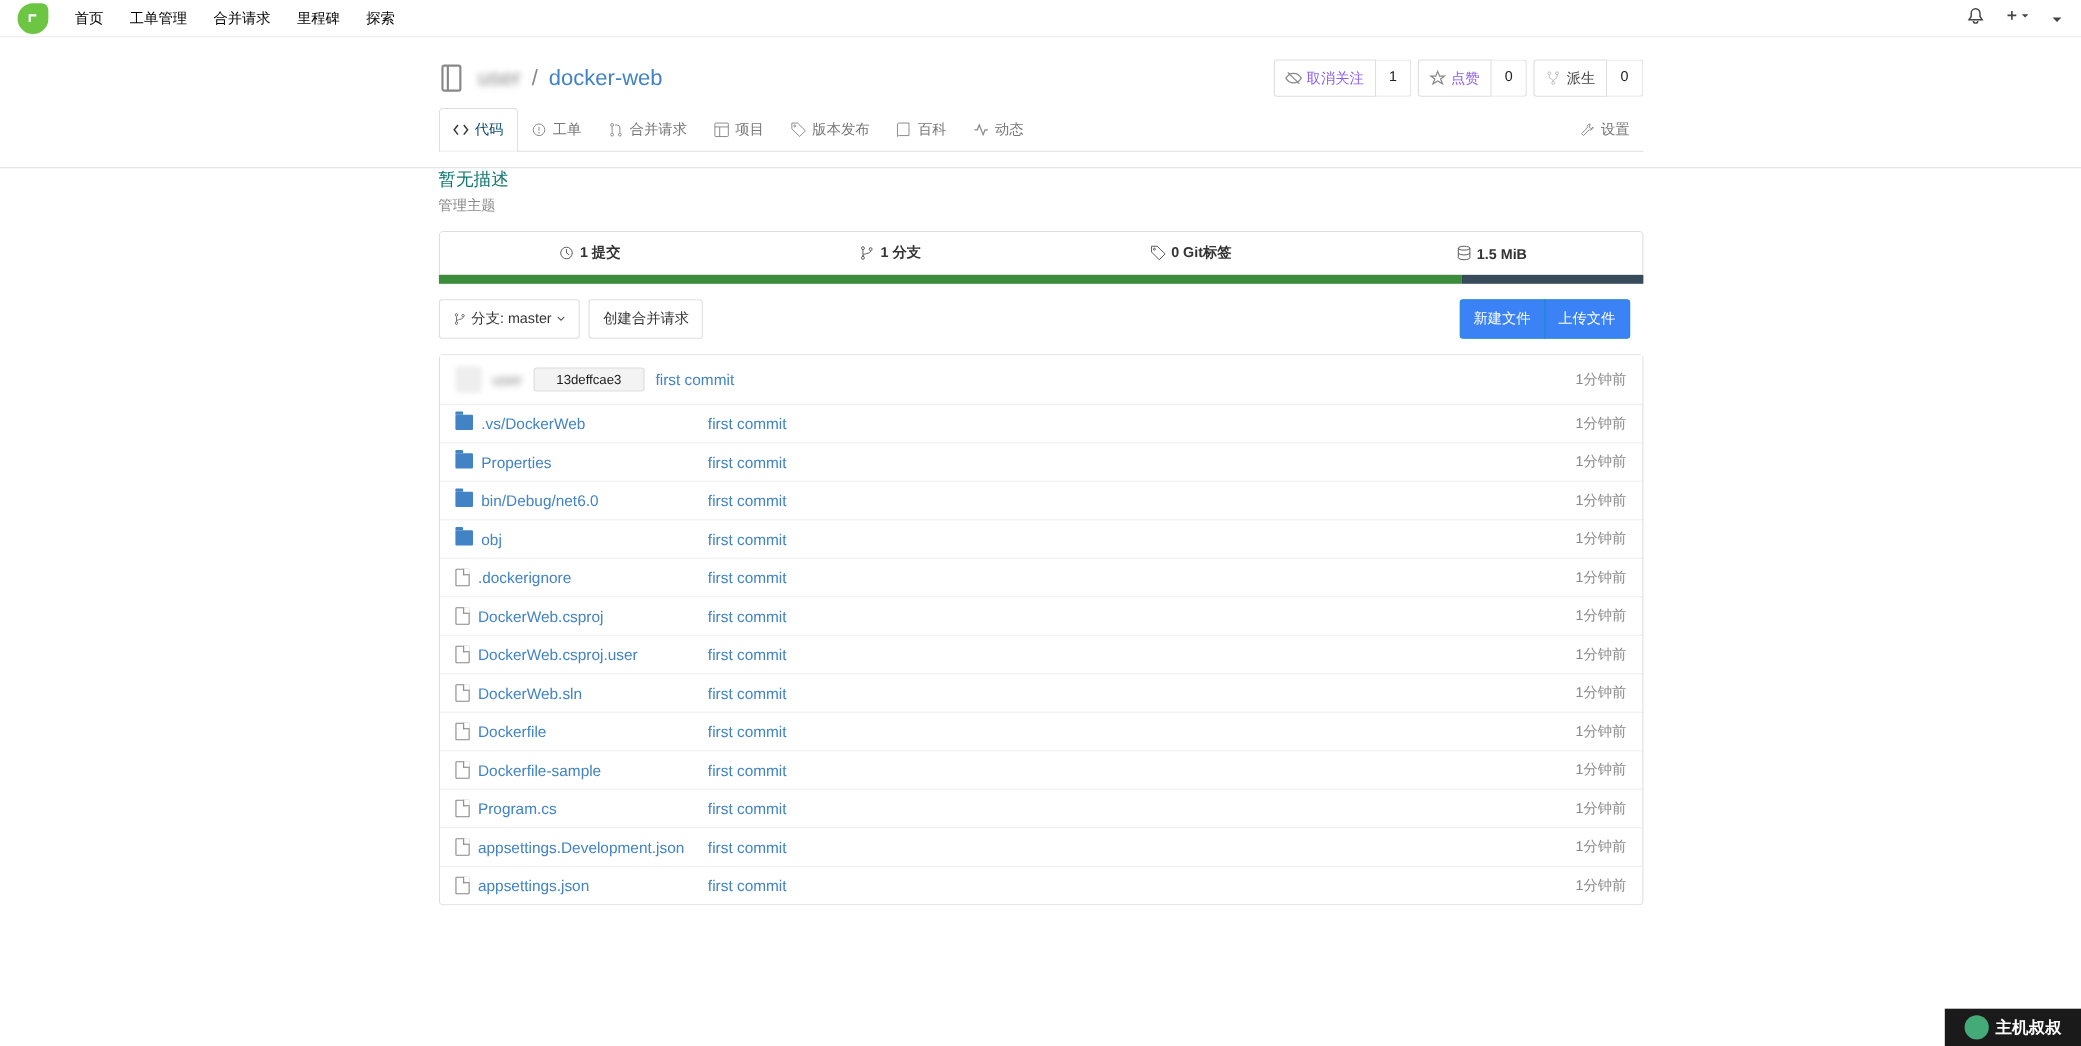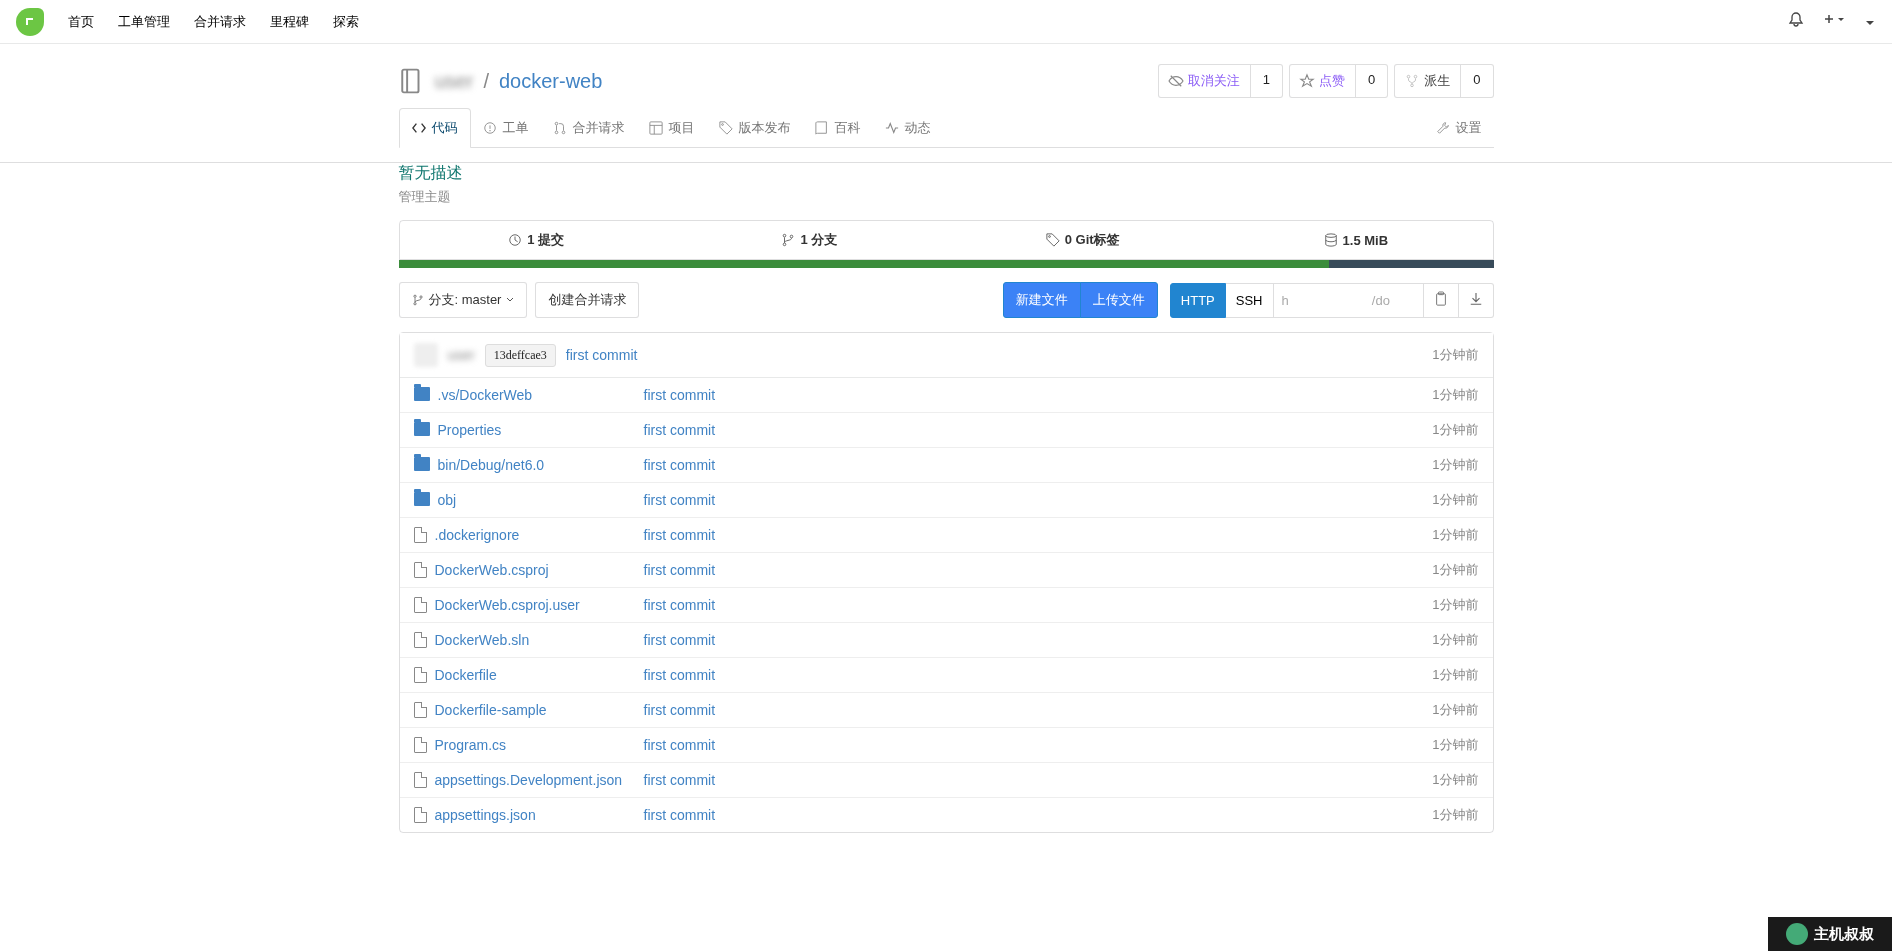--- a/index.html
+++ b/index.html
@@ -1,18 +1,18 @@
 <!DOCTYPE html>
 <html><head>
 <meta charset="utf-8">
 <style>
 *{box-sizing:border-box;margin:0;padding:0}
 body{font-family:-apple-system,BlinkMacSystemFont,"Segoe UI",Helvetica,Arial,sans-serif;font-size:14px;color:#212121;background:#fff}
 a{text-decoration:none;color:#4183c4}
-.navbar{display:flex;align-items:center;height:44px;border-bottom:1px solid rgba(34,36,38,.1);padding:0 16px}
+.navbar{display:flex;align-items:center;height:34px;border-bottom:1px solid rgba(34,36,38,.1);padding:0 16px}
 .navbar-left{display:flex;align-items:center;gap:24px}
 .logo{width:28px;height:28px;background:#6cc644;border-radius:50% 6px 50% 50%;display:flex;align-items:center;justify-content:center;color:#fff;font-size:14px}
 .nav-item{color:#000;cursor:pointer;font-size:13px}
 .navbar-right{margin-left:auto;display:flex;align-items:center;gap:20px}
 .nav-icon{cursor:pointer;color:#333}
 .main{max-width:1127px;margin:0 auto;padding:0 16px}
 .repo-header{display:flex;align-items:center;justify-content:space-between;padding:20px 0 10px}
 .repo-title{display:flex;align-items:center;gap:10px;font-size:20px}
 .repo-title .sep{color:#888}
 .repo-name{color:#4183c4}
@@ -38,21 +38,21 @@
 .toolbar-right{margin-left:auto;display:flex;align-items:center}
 .clone-group{display:flex}
 .clone-btn{padding:8px 10px;border:1px solid rgba(34,36,38,.15);font-size:13px;cursor:pointer}
 .clone-btn.active{background:#2185d0;color:#fff;border-color:#2185d0}
 .clone-btn:not(.active){background:#fff}
 .clone-url{border:1px solid rgba(34,36,38,.15);padding:8px;font-size:13px;width:150px;color:#aaa;background:#fff;filter:blur(0.5px)}
 .icon-btn{border:1px solid rgba(34,36,38,.15);background:#fff;padding:8px 10px;cursor:pointer}
 .file-table{border:1px solid rgba(34,36,38,.15);border-radius:4px}
 .latest-commit{display:flex;align-items:center;padding:10px 14px;border-bottom:1px solid rgba(34,36,38,.1);background:#fff;gap:10px}
 .avatar{width:24px;height:24px;border-radius:3px;background:#eee;filter:blur(2px)}
-.sha{background:#f3f3f3;border:1px solid #ddd;padding:3px 8px;border-radius:3px;font-family:Liberation Serif, serif;font-size:12px}
+.sha{background:#f3f3f3;border:1px solid #ddd;padding:3px 20px;border-radius:3px;font-family:Liberation Sans, sans-serif;font-size:12px}
 .commit-msg{color:#4183c4}
 .commit-time{margin-left:auto;color:#888;font-size:13px}
 .file-row{display:flex;align-items:center;padding:8px 14px;border-bottom:1px solid rgba(34,36,38,.08)}
 .file-row:last-child{border-bottom:none}
 .file-name{width:230px;display:flex;align-items:flex-start;gap:8px}
 .file-name a{color:#4183c4}
 .file-commit{flex:1;color:#4183c4}
 .file-time{color:#888;font-size:13px}
 .folder-ico{width:16px;height:14px;background:#4183c4;border-radius:1px;position:relative}
 .folder-ico::before{content:'';position:absolute;top:-3px;left:0;width:7px;height:3px;background:#4183c4;border-radius:1px 1px 0 0}
@@ -253,32 +253,20 @@
         <span>分支: master</span> 
         <svg width="8" height="6" viewBox="0 0 8 6">
           <path d="M1 1l3 3 3-3" fill="none" stroke="#555"></path>
         </svg>
       </button>
     <button class="btn">创建合并请求</button>
     <div class="toolbar-right">
       <button class="btn btn-blue" style="border-radius:3px 0 0 3px">新建文件</button>
       <button class="btn btn-blue" style="border-radius:0 3px 3px 0;margin-left:-1px">上传文件</button>
       <div style="width:12px"></div>
-      <div class="clone-group">
-        <button class="clone-btn active" style="border-radius:3px 0 0 3px">HTTP</button>
-        <button class="clone-btn" style="border-left:none">SSH</button>
-        <input class="clone-url" style="border-left: none;" readonly="" value="h                       /do">
-        <button class="icon-btn" style="border-left:none"><svg width="14" height="14" viewBox="0 0 16 16">
-              <rect x="3" y="2" width="10" height="13" rx="1" fill="none" stroke="#666"></rect>
-              <rect x="5" y="0" width="6" height="3" rx="1" fill="none" stroke="#666"></rect>
-            </svg></button>
-        <button class="icon-btn" style="border-left:none;border-radius:0 3px 3px 0"><svg width="14" height="14" viewBox="0 0 16 16">
-              <path d="M8 1v9M4 7l4 4 4-4M2 14h12" fill="none" stroke="#666" stroke-width="1.3"></path>
-            </svg></button>
-      </div>
     </div>
   </div>
 
   <div class="file-table">
     <div class="latest-commit">
       <div class="avatar"></div>
       <span class="blurred">user</span>
       <span class="sha">13deffcae3</span>
       <a class="commit-msg">first commit</a>
       <span class="commit-time">1分钟前</span>

